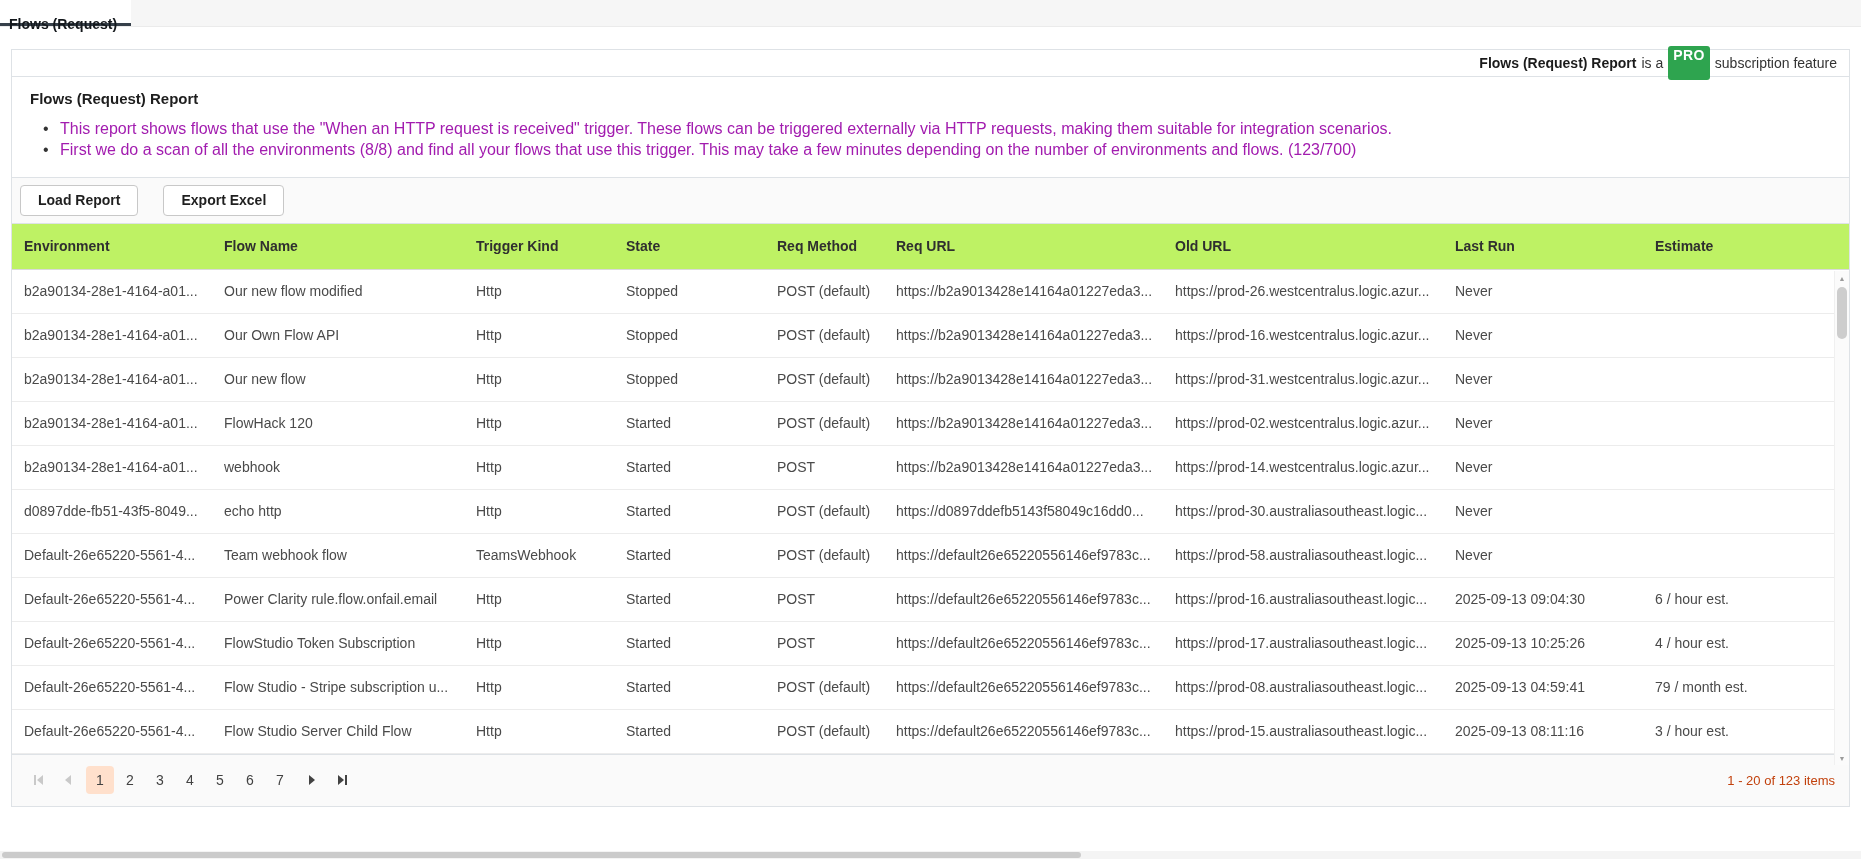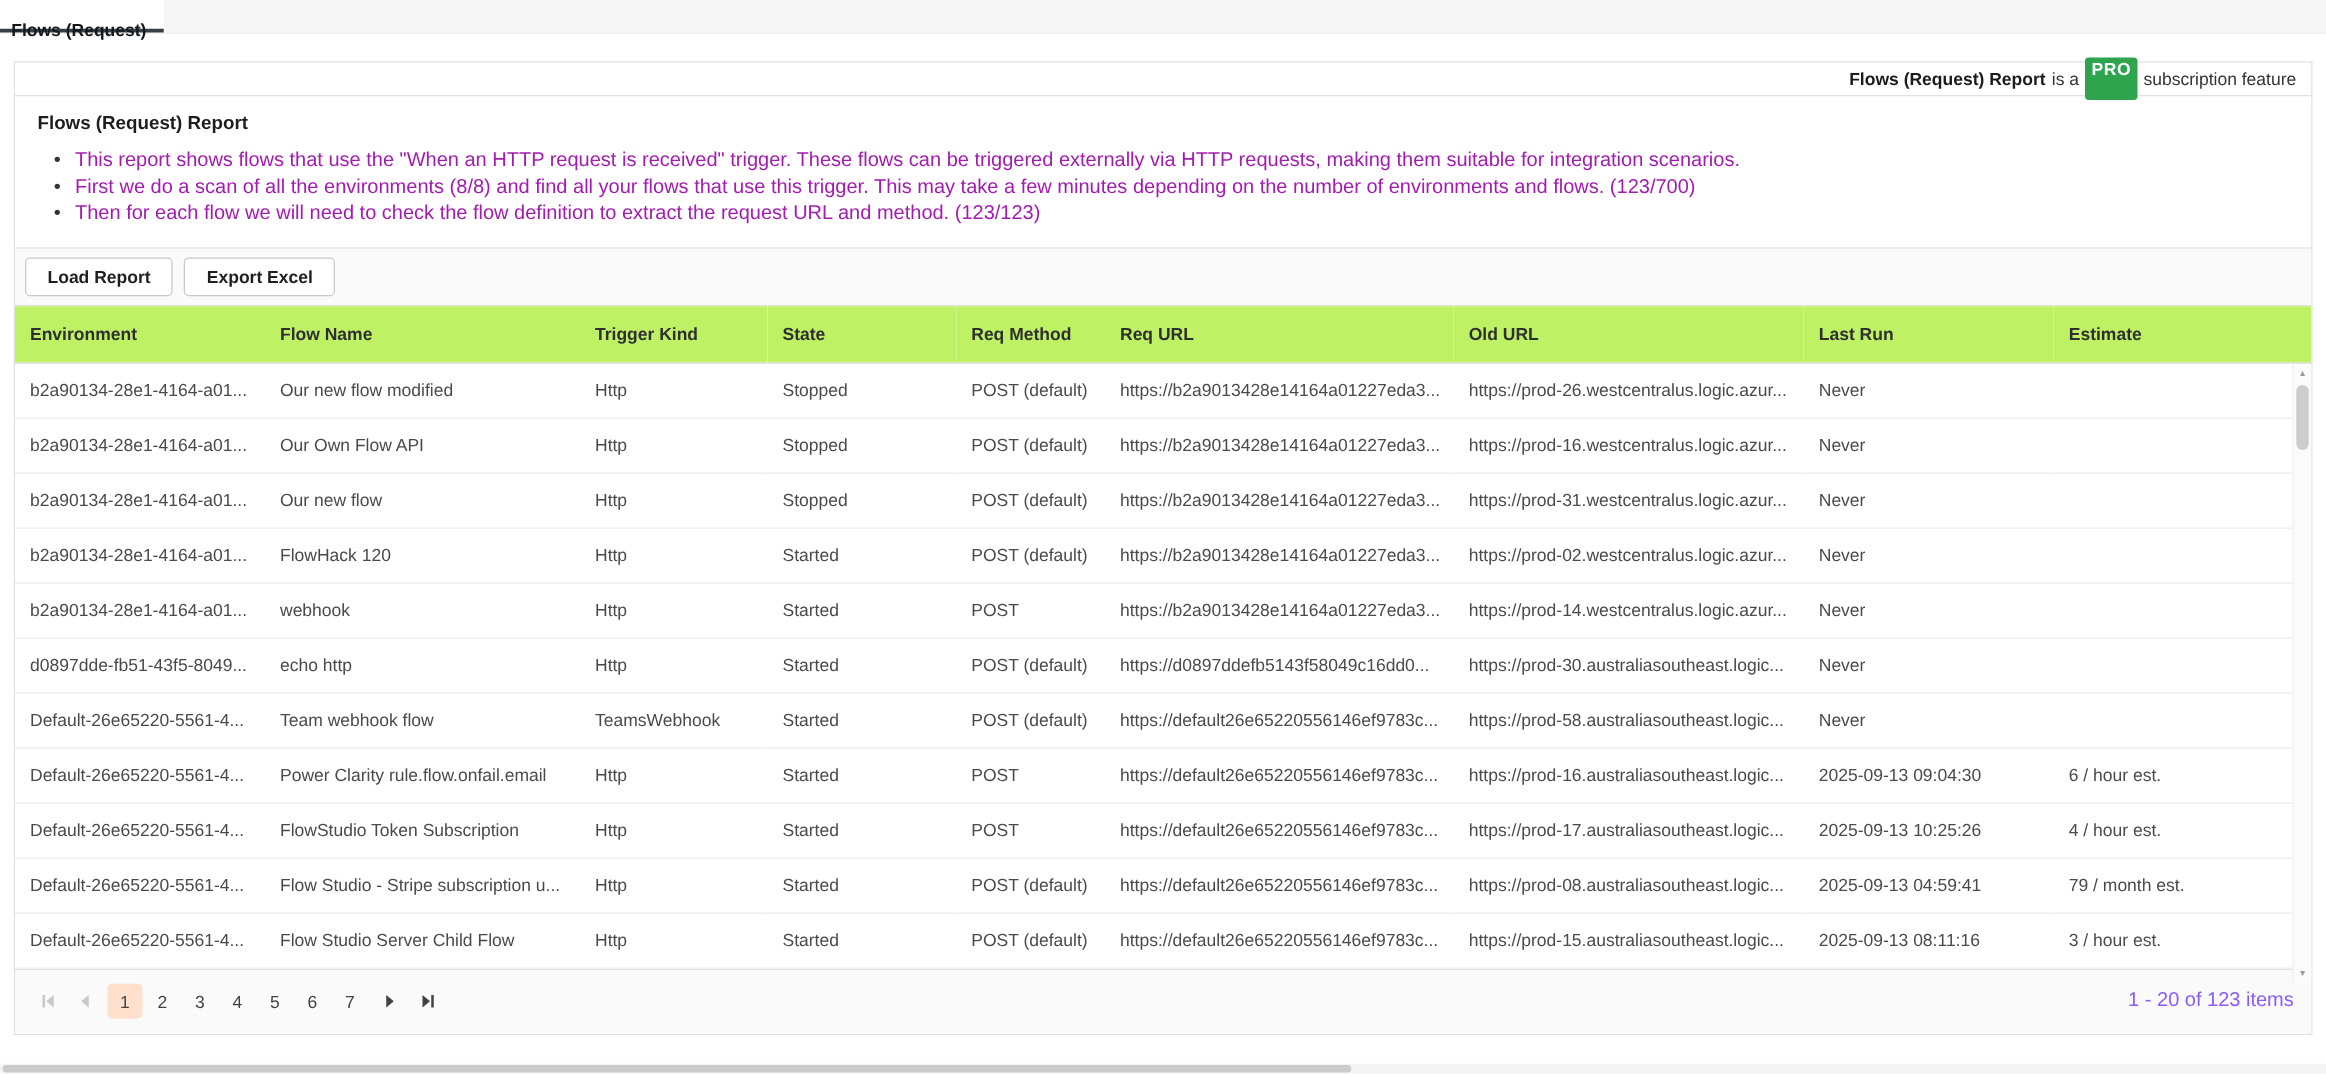--- a/index.html
+++ b/index.html
@@ -88,21 +88,21 @@
     border: 1px solid #dee2e6;
     margin-top: -1px;
     background: #fff;
     position: relative;
   }
   .toolbar {
     background: #fafafa;
     border-bottom: 1px solid #dee2e6;
     padding: 7px 8px;
     display: flex;
-    gap: 9px;
+    gap: 25px;
   }
   .btn {
     background: #fff;
     border: 1px solid #c8c8c8;
     border-radius: 4px;
     font-family: inherit;
     font-weight: bold;
     font-size: 14px;
     color: #1f1f1f;
     padding: 6px 17px;
@@ -198,21 +198,21 @@
     cursor: pointer;
     user-select: none;
   }
   .pg-btn.disabled { color: #c9c9c9; cursor: default; }
   .pg-num.selected { background: #ffe0cc; }
   .pg-pages { display: inline-flex; gap: 2px; margin: 0 2px; }
   .tri { width: 0; height: 0; border-style: solid; display: inline-block; }
   .tri-l { border-width: 5px 6px 5px 0; border-color: transparent currentColor transparent transparent; }
   .tri-r { border-width: 5px 0 5px 6px; border-color: transparent transparent transparent currentColor; }
   .bar { width: 2px; height: 10px; background: currentColor; display: inline-block; }
-  .pager-info { margin-left: auto; font-size: 16px; color: #8b5cf6; }
+  .pager-info { margin-left: auto; font-size: 13px; color: #c2410c; }
 
   
   .hsb {
     position: absolute;
     left: 0; right: 0; bottom: 0;
     height: 8px;
     background: #f4f4f4;
   }
   .hsb-thumb {
     position: absolute;
@@ -238,21 +238,20 @@
     <span>is a</span>
     <span class="pro-badge" style="background: rgb(46, 164, 79);">PRO</span>
     <span>subscription feature</span>
   </div>
 
   <div class="report-box">
     <div class="report-title">Flows (Request) Report</div>
     <ul class="report-bullets">
         <li>This report shows flows that use the "When an HTTP request is received" trigger. These flows can be triggered externally via HTTP requests, making them suitable for integration scenarios.</li>
         <li>First we do a scan of all the environments (8/8) and find all your flows that use this trigger. This may take a few minutes depending on the number of environments and flows. (123/700)</li>
-        <li>Then for each flow we will need to check the flow definition to extract the request URL and method. (123/123)</li>
       </ul>
   </div>
 
   <div class="grid-box">
 
     <div class="toolbar">
       <button class="btn">Load Report</button>
       <button class="btn">Export Excel</button>
     </div>
 

